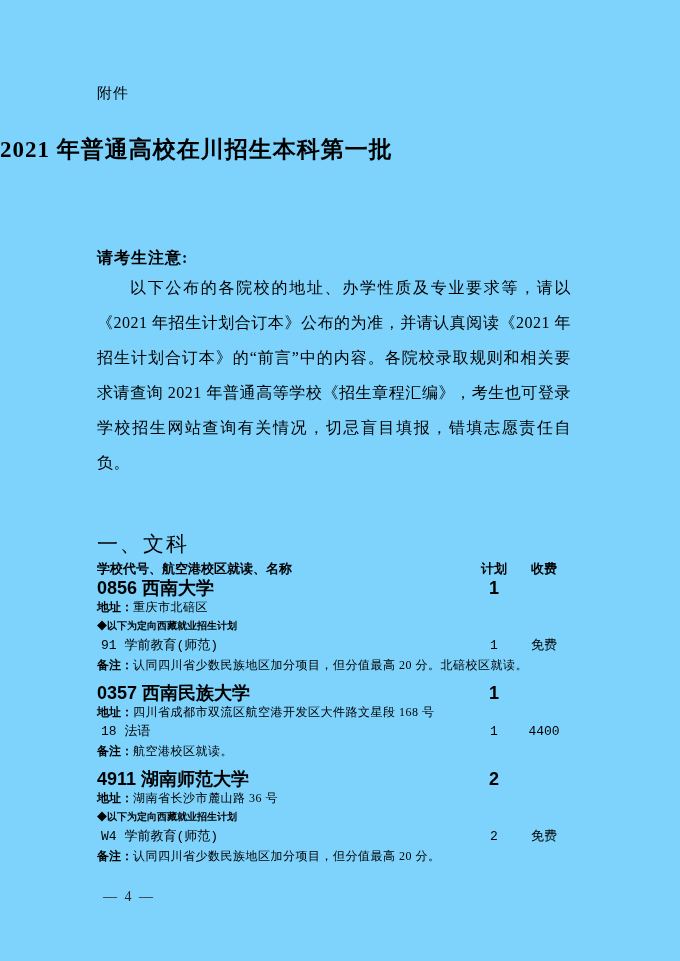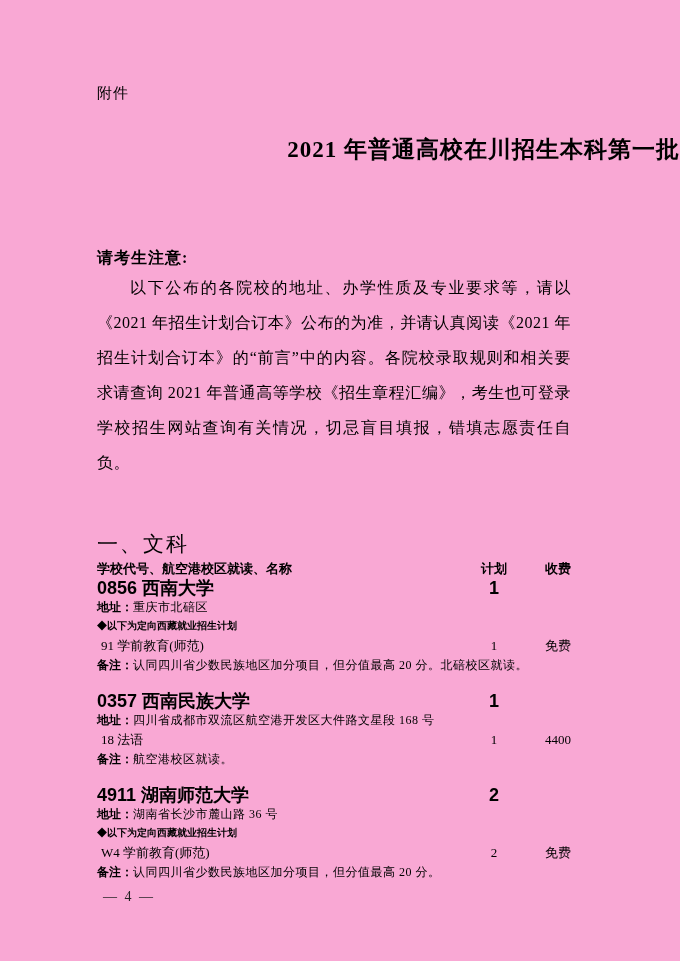--- a/index.html
+++ b/index.html
@@ -1,39 +1,39 @@
 <!DOCTYPE html>
 <html><head>
 <meta charset="utf-8">
 <style>
   * { margin: 0; padding: 0; box-sizing: border-box; }
   html, body { background: #ffffff; }
   .page {
     position: relative;
     width: 680px;
     height: 961px;
-    background: #f9a8d4;
+    background: #7dd3fc;
     color: #000000;
     font-family: "Liberation Serif", serif;
     overflow: hidden;
   }
   .attachment-label {
     position: absolute;
     left: 97px;
     top: 84px;
     font-family: "Liberation Sans", sans-serif;
     font-size: 15px;
     letter-spacing: 1px;
   }
   .doc-title {
     position: absolute;
     left: 0;
     top: 130px;
     width: 680px;
-    text-align: right;
+    text-align: left;
     font-family: "Liberation Serif", serif;
     font-weight: bold;
     font-size: 23px;
     line-height: 40px;
     letter-spacing: 1px;
   }
   .notice-heading {
     position: absolute;
     left: 97px;
     top: 248px;
@@ -63,29 +63,29 @@
     font-family: "Liberation Sans", sans-serif;
     font-weight: normal;
     font-size: 21px;
     line-height: 27px;
     letter-spacing: 2px;
     margin-bottom: 3px;
   }
   .row { display: flex; align-items: baseline; }
   .c-name { flex: 1; min-width: 0; }
   .c-plan { width: 46px; text-align: center; flex: none; }
-  .c-fee  { width: 54px; text-align: right; flex: none; }
+  .c-fee  { width: 54px; text-align: center; flex: none; }
   .hdr-row {
     font-family: "Liberation Sans", sans-serif;
     font-weight: bold;
     font-size: 13px;
     line-height: 18px;
   }
   .school-block { margin: 0; }
-  .school-block + .school-block { margin-top: 16px; }
+  .school-block + .school-block { margin-top: 8px; }
   .school-row {
     font-family: "Liberation Sans", sans-serif;
     font-weight: bold;
     font-size: 18px;
     line-height: 20px;
   }
   .addr-row { font-size: 12px; line-height: 18px; }
   .addr-label, .note-label {
     font-family: "Liberation Sans", sans-serif;
     font-weight: bold;
@@ -96,21 +96,21 @@
     font-size: 12px;
     letter-spacing: 0.5px;
   }
   .directive-row {
     font-family: "Liberation Sans", sans-serif;
     font-weight: bold;
     font-size: 10px;
     line-height: 19px;
   }
   .major-row {
-    font-family: Liberation Serif, serif;
+    font-family: Liberation Mono, monospace;
     font-size: 13px;
     line-height: 21px;
   }
   .major-row .c-name { padding-left: 4px; }
   .note-row { font-size: 12px; line-height: 19px; }
   .page-footer {
     position: absolute;
     left: 103px;
     top: 889px;
     font-family: "Liberation Serif", serif;

